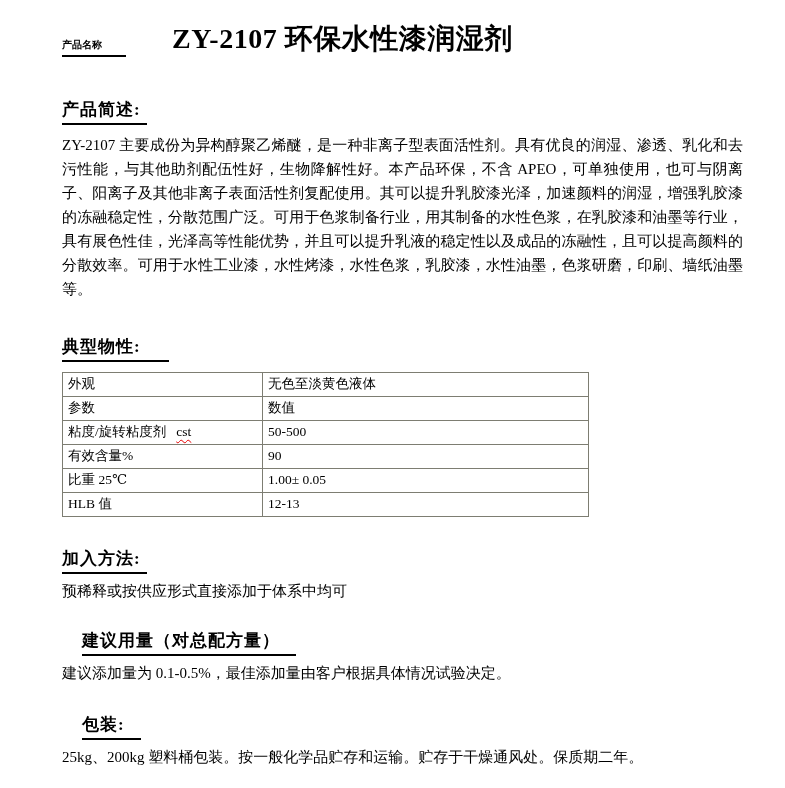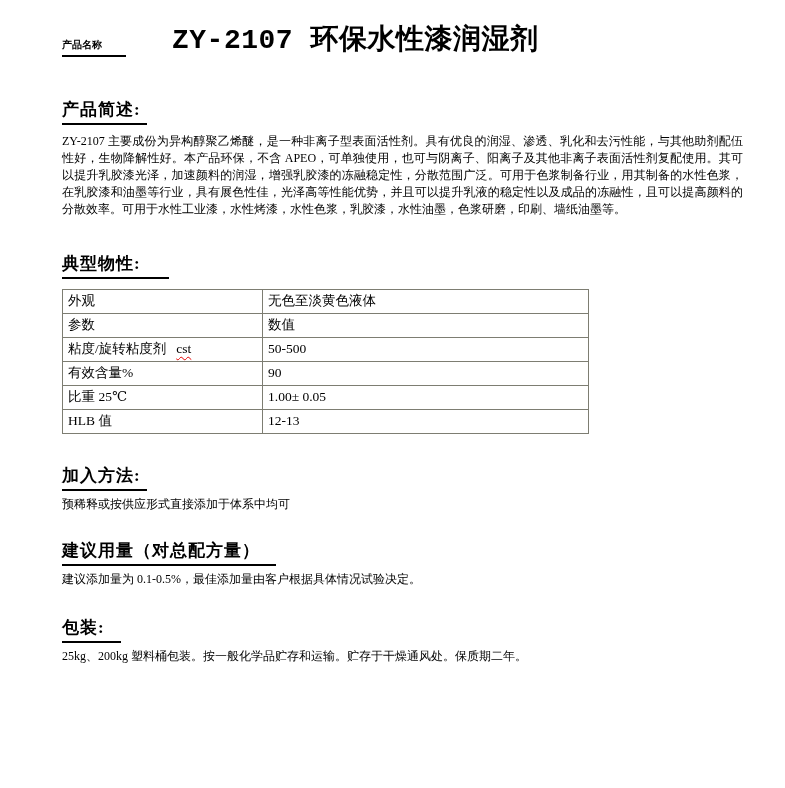--- a/index.html
+++ b/index.html
@@ -14,45 +14,45 @@
   
   .doc-header { display: flex; align-items: baseline; margin-top: 4px; }
   .name-label {
     font-size: 10px; font-weight: bold;
     border-bottom: 2px solid #000;
     padding: 0 24px 3px 0;
     white-space: nowrap;
   }
   .doc-title {
     margin-left: 46px;
-    font-family: Liberation Mono, monospace;
+    font-family: Liberation Serif, serif;
     font-size: 28px; font-weight: 800; letter-spacing: 0.5px;
     white-space: nowrap;
   }
 
   
   .sec-heading {
     display: inline-block;
     font-size: 17px; font-weight: bold;
     border-bottom: 2px solid #000;
     padding-bottom: 2px;
     letter-spacing: 1px;
   }
   .pr-sm { padding-right: 6px; }
-  .pr-md { padding-right: 16px; }
+  .pr-md { padding-right: 16px; margin-left: 20px; }
   .pr-lg { padding-right: 28px; }
 
   .sec-intro    { margin-top: 40px; }
   .sec-props    { margin-top: 34px; }
   .sec-method   { margin-top: 30px; }
   .sec-dosage   { margin-top: 26px; }
   .sec-pack     { margin-top: 28px; }
 
   .body-text {
-    font-size: 12px; line-height: 17px;
+    font-size: 15px; line-height: 24px;
     text-align: justify;
     margin-top: 8px;
     width: 681px;
   }
   .one-line { margin-top: 5px; text-align: left; }
 
   
   table.props {
     border-collapse: collapse;
     width: 527px;

